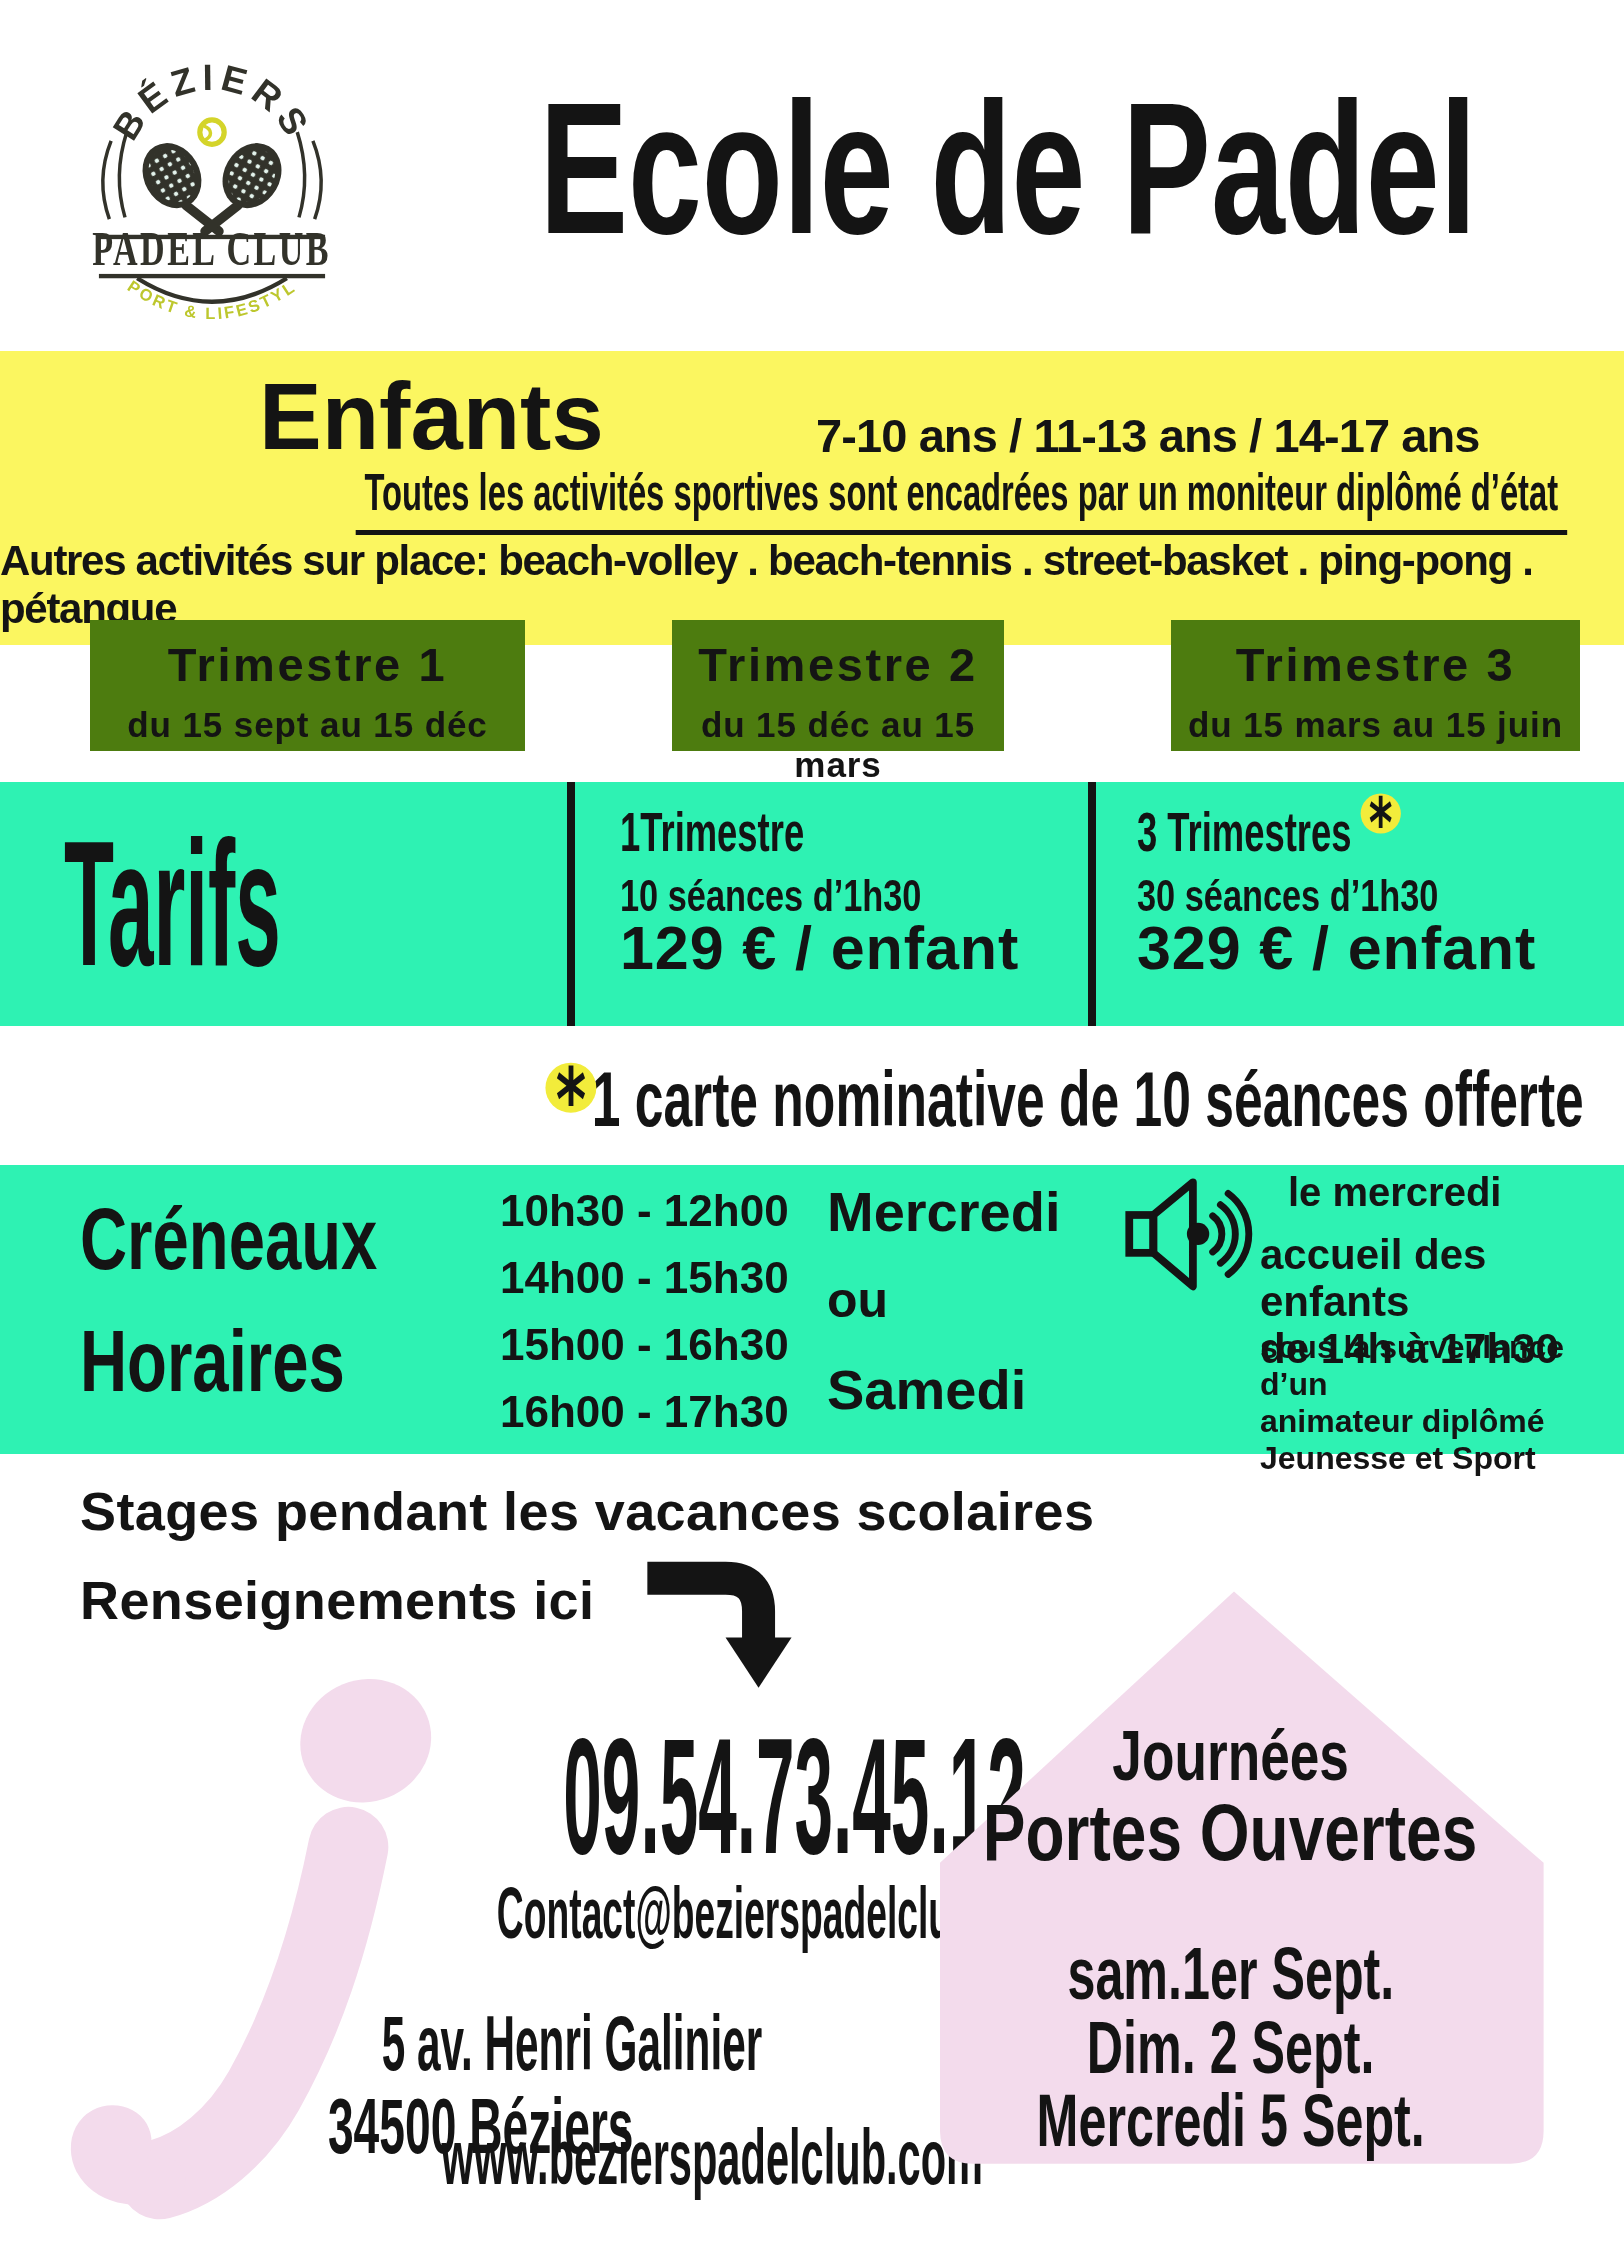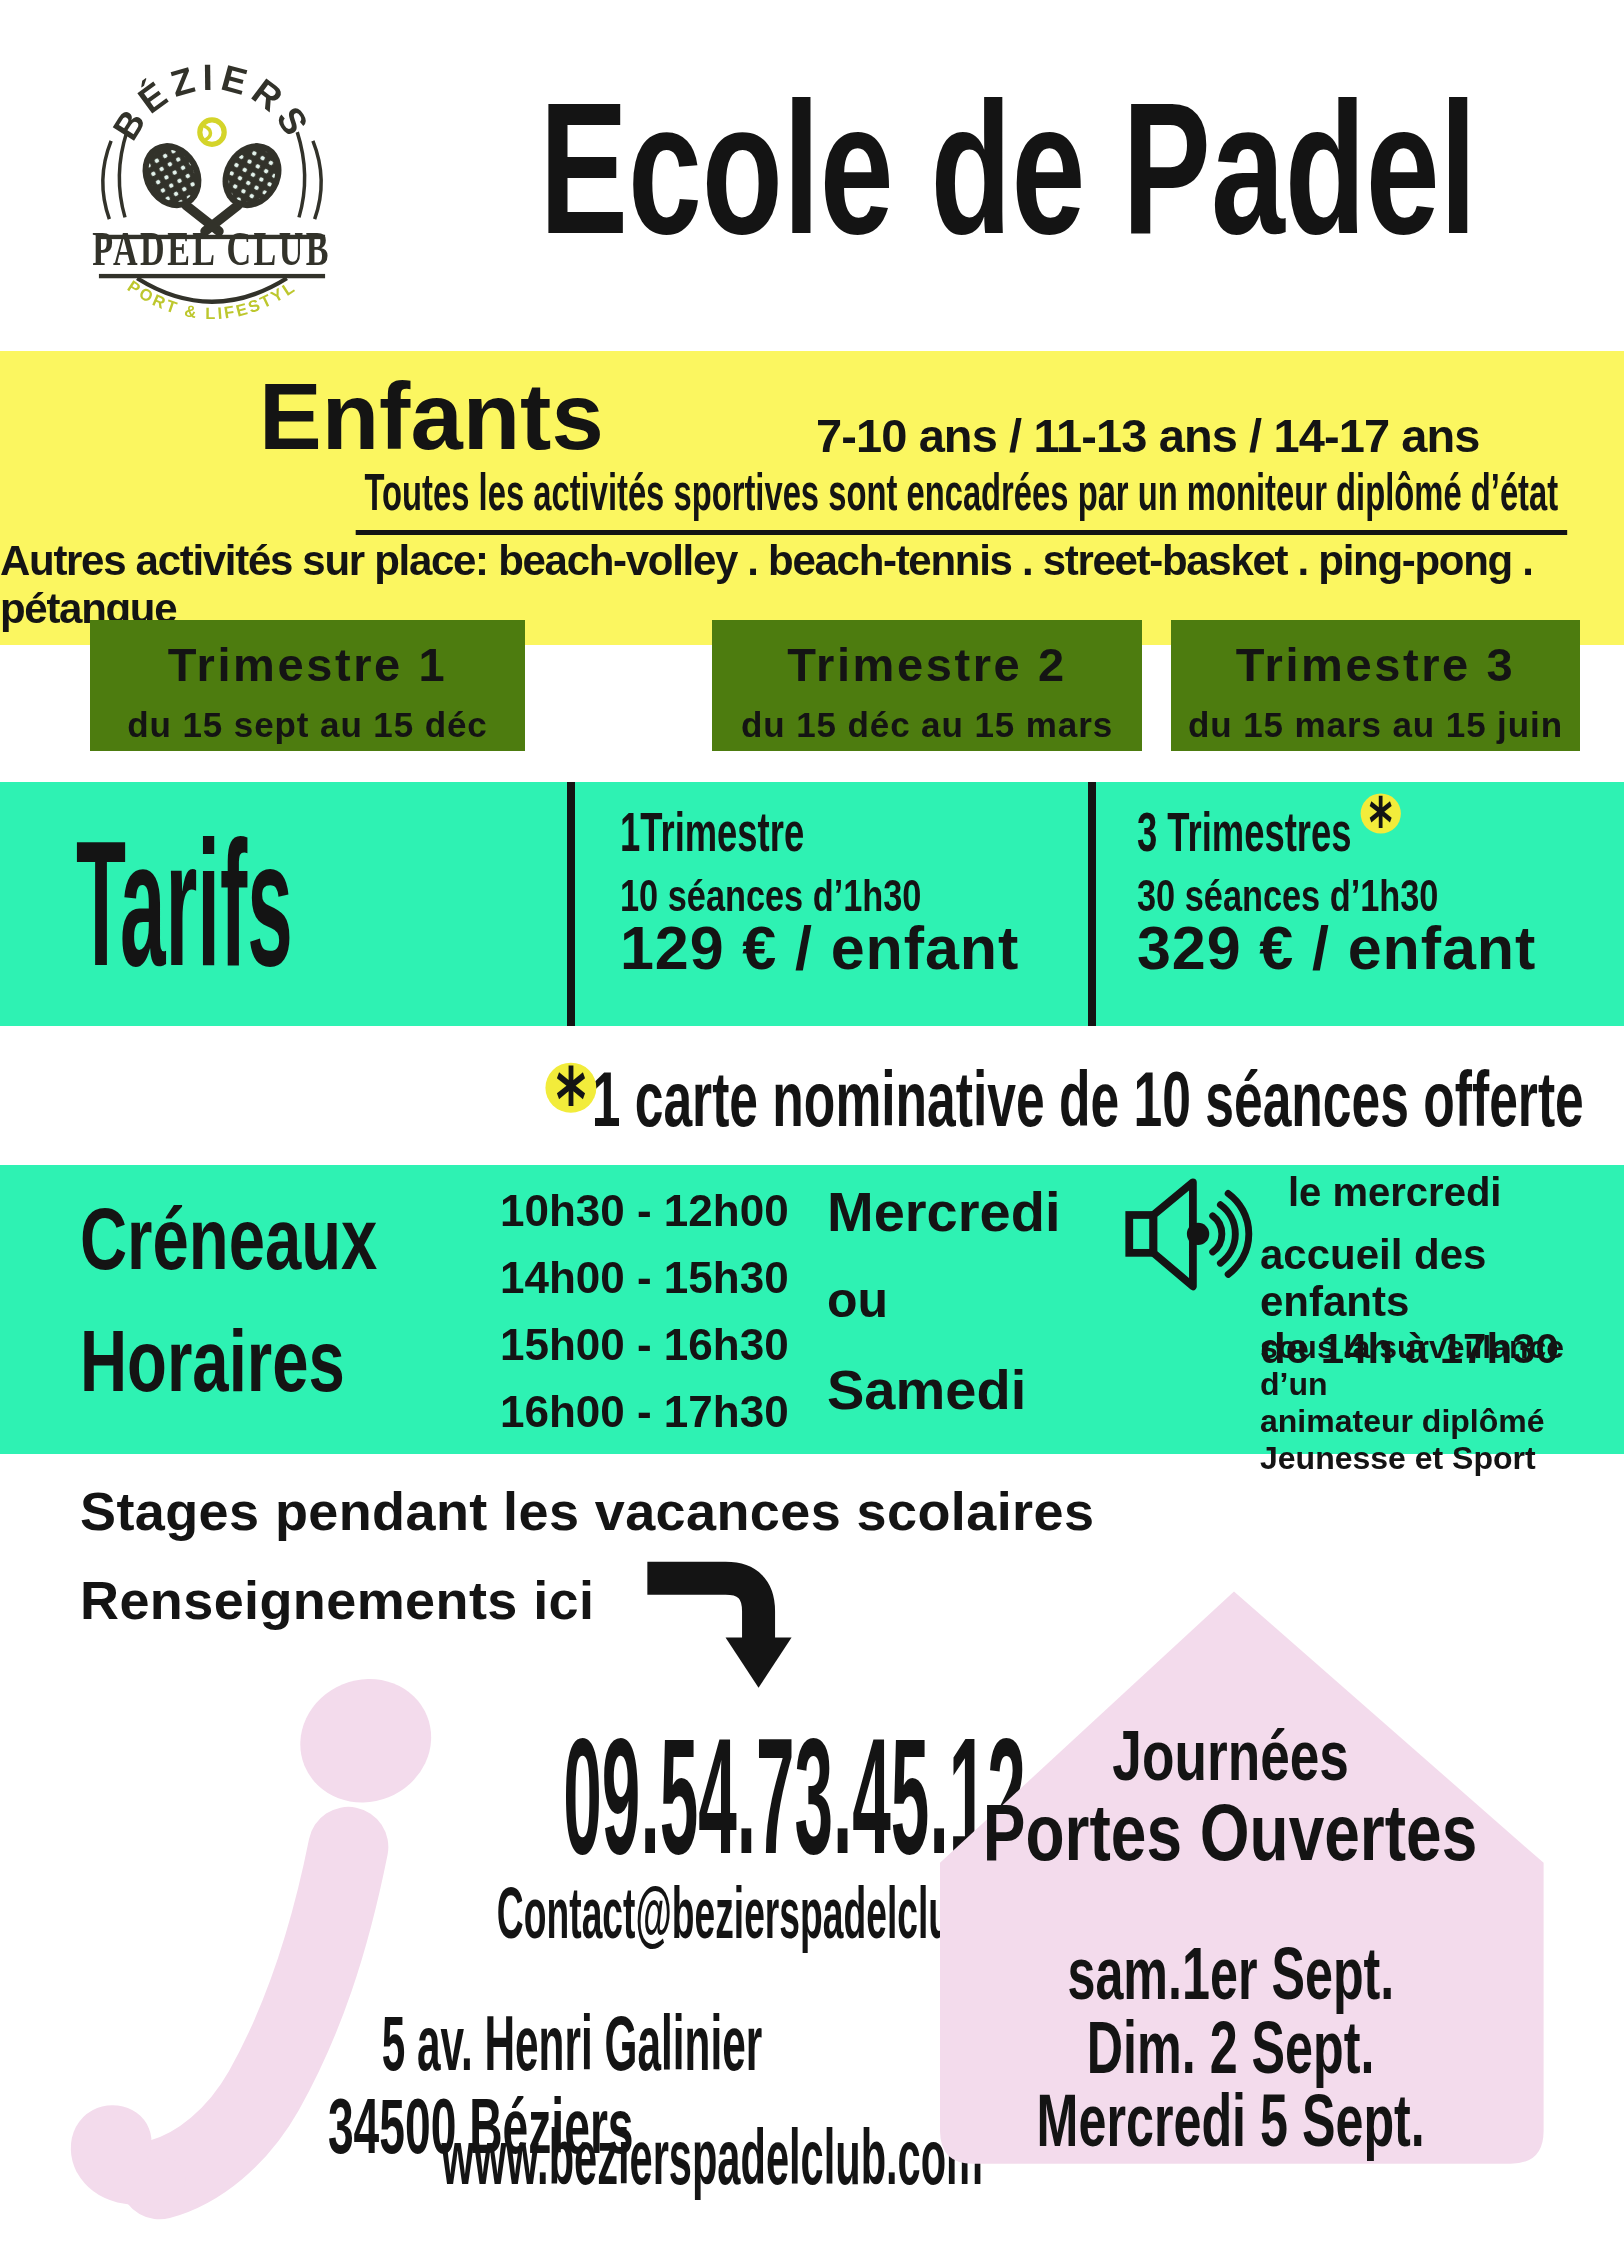--- a/index.html
+++ b/index.html
@@ -87,31 +87,31 @@
     <div class="abs ctr" style="left:0;top:111px;width:1624px;font-size:52px;">
       <span class="cx" style="--sx:.63;border-bottom:5.2px solid #141414;padding:0 14px 12.2px;">Toutes les activités sportives sont encadrées par un moniteur diplômé d’état</span>
     </div>
     <div class="abs ctr b" style="left:0;top:186px;width:1624px;font-size:42px;letter-spacing:-1.3px;">Autres activités sur place: beach-volley . beach-tennis . street-basket . ping-pong . pétanque</div>
   </div>
 
   <div class="abs tribox" style="left:90px;width:435px;">
     <div class="tl">Trimestre 1</div>
     <div class="td">du 15 sept au 15 déc</div>
   </div>
-  <div class="abs tribox" style="left:672px;width:430px;margin-left:40px;">
+  <div class="abs tribox" style="left:672px;width:332px;">
     <div class="tl">Trimestre 2</div>
     <div class="td">du 15 déc au 15 mars</div>
   </div>
   <div class="abs tribox" style="left:1171px;width:409px;">
     <div class="tl">Trimestre 3</div>
     <div class="td">du 15 mars au 15 juin</div>
   </div>
 
   <div class="abs teal" style="top:782px;height:244px;">
-    <div class="abs" style="left:76px;top:19px;font-size:178px;">
+    <div class="abs" style="left:64px;top:19px;font-size:178px;">
       <span class="cx ol" style="--sx:.46">Tarifs</span>
     </div>
     <div class="vdiv" style="left:567px;"></div>
     <div class="vdiv" style="left:1088px;"></div>
 
     <div class="ptitle" style="left:620px;top:17.4px;">
       <span class="cx ol" style="--sx:.65">1Trimestre</span>
     </div>
     <div class="psess" style="left:620px;top:89px;">
       <span class="cx ol" style="--sx:.78">10 séances d’1h30</span>

